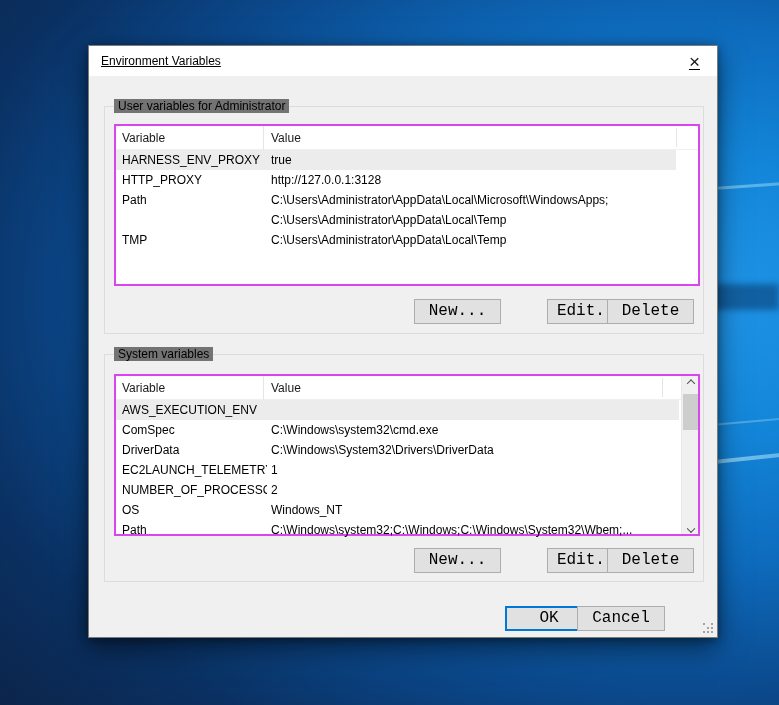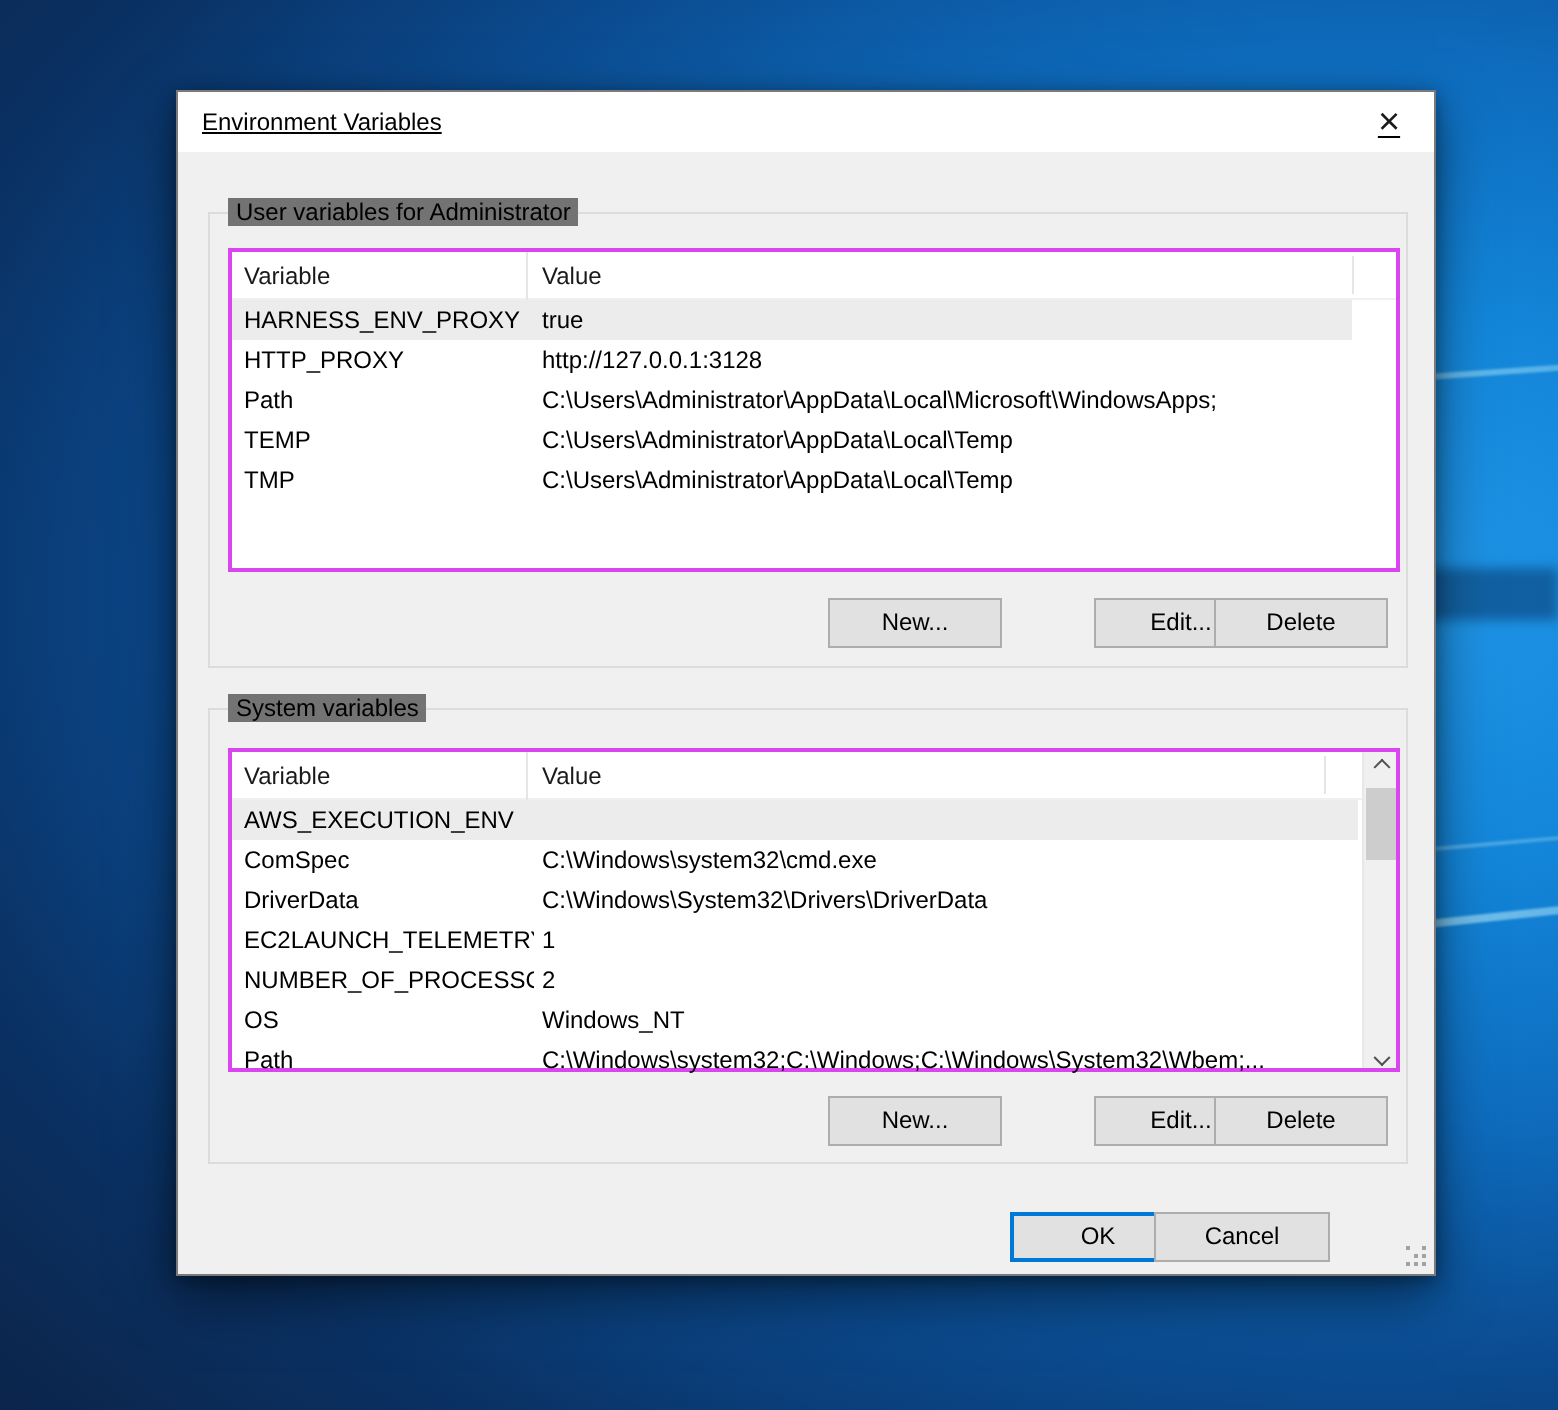--- a/index.html
+++ b/index.html
@@ -65,22 +65,22 @@
   .sb-btn { position:absolute; left:0; width:17px; height:17px; display:flex;
     align-items:center; justify-content:center; }
   .sb-up { top:0; } .sb-down { bottom:0; }
   .chev { width:6px; height:6px; border-left:1.5px solid #505050; border-top:1.5px solid #505050; }
   .chev.up   { transform:rotate(45deg) translate(-1px,-1px); }
   .chev.down { transform:rotate(225deg) translate(-2px,-2px); }
   .sb-thumb { position:absolute; left:1px; width:15px; top:18px; height:36px; background:#cdcdcd; }
 
   
   .btn { position:absolute; width:87px; height:25px; background:#e1e1e1;
-    border:1px solid #adadad; font-size:12px; text-align:center; line-height:23px;
-    font-family:Liberation Sans, sans-serif; }
+    border:1px solid #adadad; font-size:16px; text-align:center; line-height:23px;
+    font-family:Liberation Mono, monospace; }
   .row-user .btn   { top:253px; }
   .row-system .btn { top:502px; }
   .btn.new    { left:325px; }
   .btn.edit   { left:421px;margin-left:37px; }
   .btn.delete { left:518px; }
   .btn.ok { left:416px; top:560px; width:88px; border:2px solid #0078d7; line-height:21px; }
   .btn.cancel { left:488px; top:560px; width:88px; }
 
   
   .grip { position:absolute; right:3px; bottom:3px; width:12px; height:12px; }
@@ -124,21 +124,20 @@
         </div>
         <div class="lv-row">
           <span class="cell var">HTTP_PROXY</span>
           <span class="cell val">http://127.0.0.1:3128</span>
         </div>
         <div class="lv-row">
           <span class="cell var">Path</span>
           <span class="cell val">C:\Users\Administrator\AppData\Local\Microsoft\WindowsApps;</span>
         </div>
         <div class="lv-row">
-          <span class="cell var">TEMP</span>
           <span class="cell val">C:\Users\Administrator\AppData\Local\Temp</span>
         </div>
         <div class="lv-row">
           <span class="cell var">TMP</span>
           <span class="cell val">C:\Users\Administrator\AppData\Local\Temp</span>
         </div>
       </div>
     </div>
 
     <div class="row-user">

